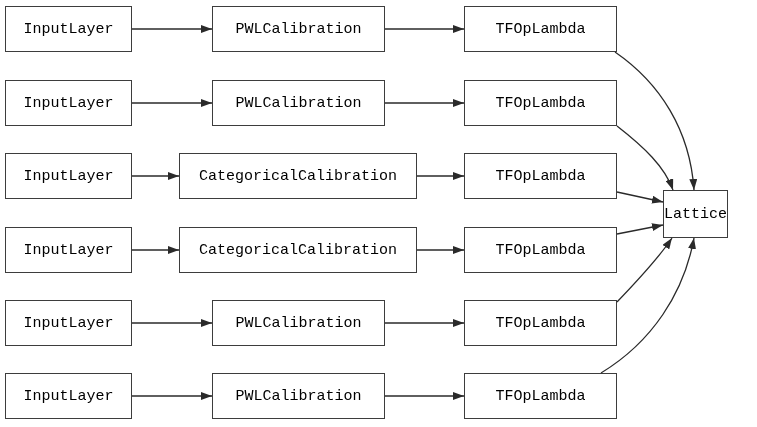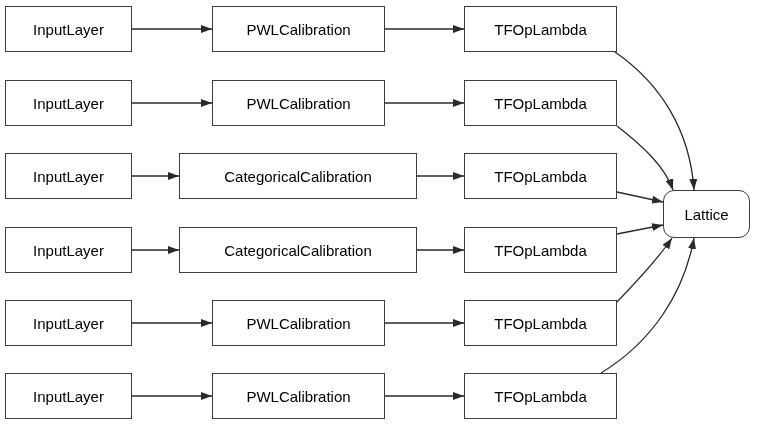--- a/index.html
+++ b/index.html
@@ -5,21 +5,21 @@
   html, body {
     margin: 0;
     padding: 0;
     background: #ffffff;
   }
   #stage {
     position: relative;
     width: 757px;
     height: 427px;
     background: #ffffff;
-    font-family: Liberation Sans, sans-serif;
+    font-family: Liberation Mono, monospace;
     overflow: hidden;
   }
   .node {
     position: absolute;
     box-sizing: border-box;
     background: #ffffff;
     border: 1.4px solid #3d3d3d;
     display: flex;
     align-items: center;
     justify-content: center;
@@ -84,14 +84,14 @@
     <div class="node" style="left: 464px; top: 153px; width: 153px; height: 46px; border-color: rgb(61, 61, 61); background: rgb(255, 255, 255); color: rgb(0, 0, 0);">TFOpLambda</div>
     <div class="node" style="left: 5px; top: 227px; width: 127px; height: 46px; border-color: rgb(61, 61, 61); background: rgb(255, 255, 255); color: rgb(0, 0, 0);">InputLayer</div>
     <div class="node" style="left: 179px; top: 227px; width: 238px; height: 46px; border-color: rgb(61, 61, 61); background: rgb(255, 255, 255); color: rgb(0, 0, 0);">CategoricalCalibration</div>
     <div class="node" style="left: 464px; top: 227px; width: 153px; height: 46px; border-color: rgb(61, 61, 61); background: rgb(255, 255, 255); color: rgb(0, 0, 0);">TFOpLambda</div>
     <div class="node" style="left: 5px; top: 300px; width: 127px; height: 46px; border-color: rgb(61, 61, 61); background: rgb(255, 255, 255); color: rgb(0, 0, 0);">InputLayer</div>
     <div class="node" style="left: 212px; top: 300px; width: 173px; height: 46px; border-color: rgb(61, 61, 61); background: rgb(255, 255, 255); color: rgb(0, 0, 0);">PWLCalibration</div>
     <div class="node" style="left: 464px; top: 300px; width: 153px; height: 46px; border-color: rgb(61, 61, 61); background: rgb(255, 255, 255); color: rgb(0, 0, 0);">TFOpLambda</div>
     <div class="node" style="left: 5px; top: 373px; width: 127px; height: 46px; border-color: rgb(61, 61, 61); background: rgb(255, 255, 255); color: rgb(0, 0, 0);">InputLayer</div>
     <div class="node" style="left: 212px; top: 373px; width: 173px; height: 46px; border-color: rgb(61, 61, 61); background: rgb(255, 255, 255); color: rgb(0, 0, 0);">PWLCalibration</div>
     <div class="node" style="left: 464px; top: 373px; width: 153px; height: 46px; border-color: rgb(61, 61, 61); background: rgb(255, 255, 255); color: rgb(0, 0, 0);">TFOpLambda</div>
-    <div class="node" style="left: 663px; top: 190px; width: 87px; height: 48px; border-color: rgb(61, 61, 61); background: rgb(255, 255, 255); color: rgb(0, 0, 0); border-radius: 11px;">Lattice</div>
+    <div class="node" style="left: 663px; top: 190px; width: 65px; height: 48px; border-color: rgb(61, 61, 61); background: rgb(255, 255, 255); color: rgb(0, 0, 0);">Lattice</div>
   </div>
 
 </body></html>

